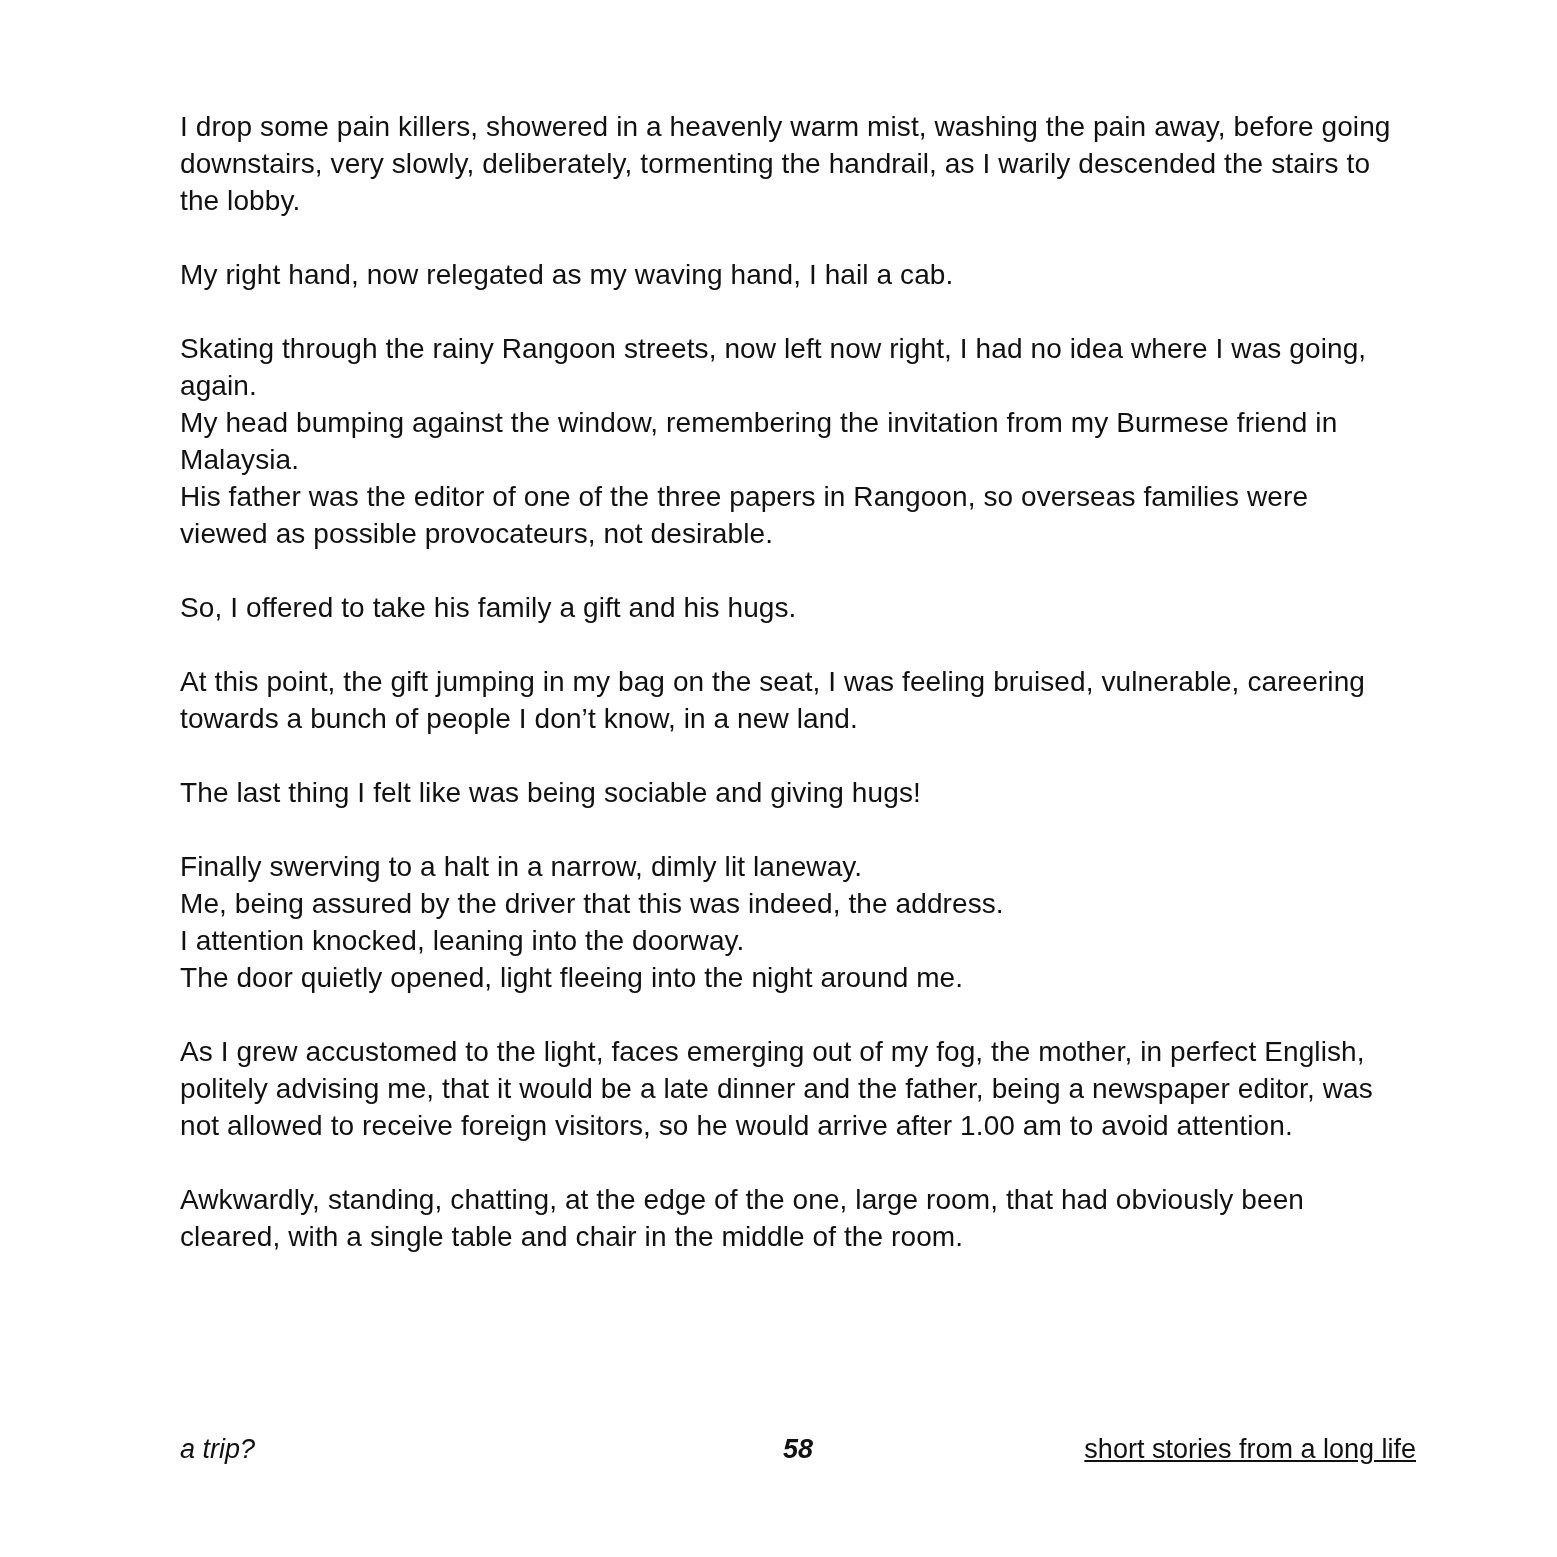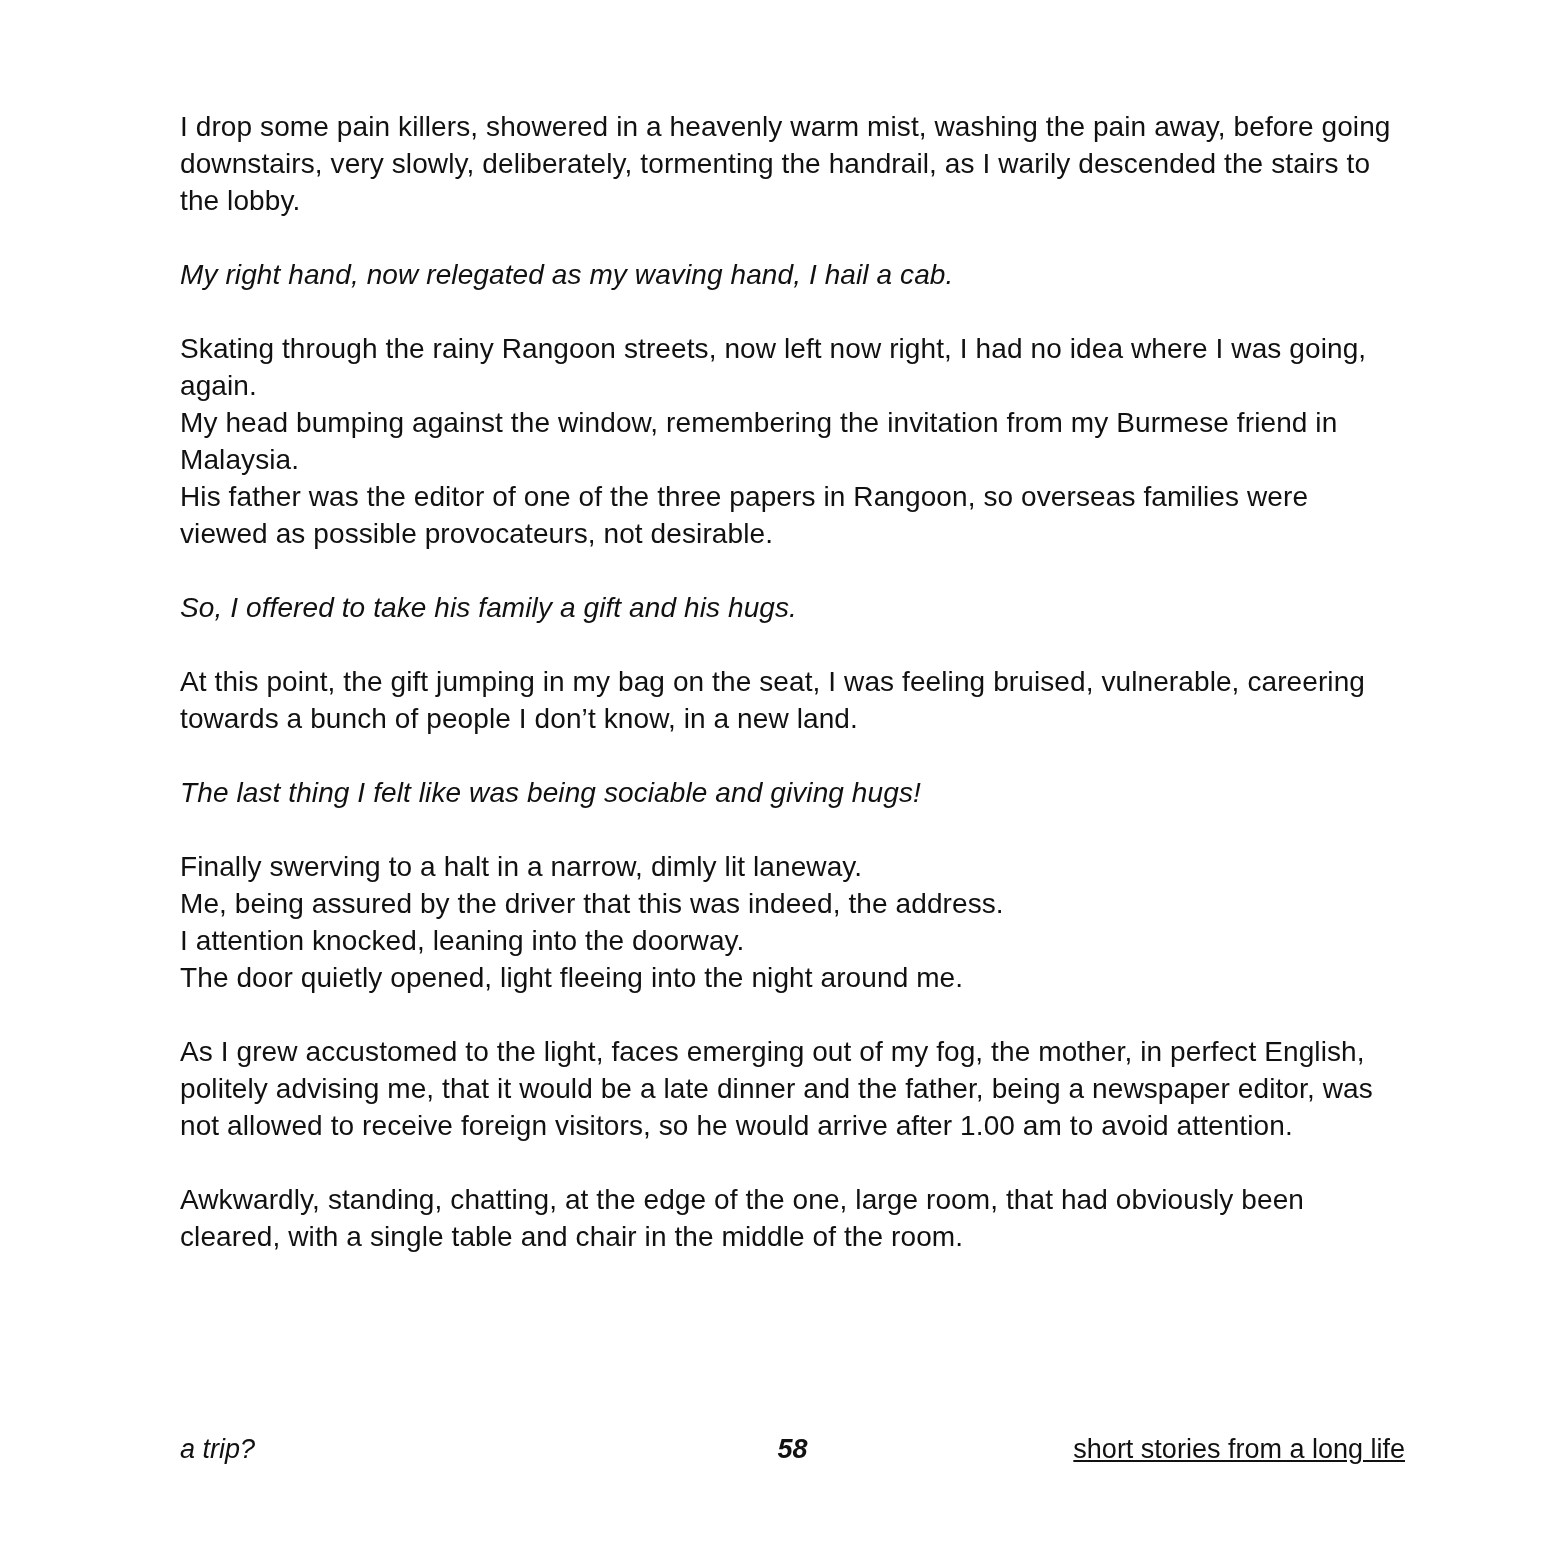--- a/index.html
+++ b/index.html
@@ -23,29 +23,28 @@
     top: 108px;
     width: 1228px;
     font-size: 28px;
     line-height: 37px;
     letter-spacing: 0.1px;
   }
   .paragraph {
     margin: 0 7px 37px 0;
   }
   .paragraph.italic {
-    font-style: italic;
   }
   .paragraph-line {
     margin: 0;
   }
   .footer {
     position: absolute;
     left: 180px;
-    right: 152px;
+    right: 141px;
     top: 1432px;
     display: flex;
     align-items: center;
     font-size: 27px;
     line-height: 34px;
   }
   .footer-left {
     flex: 1;
     text-align: left;
     font-style: italic;

